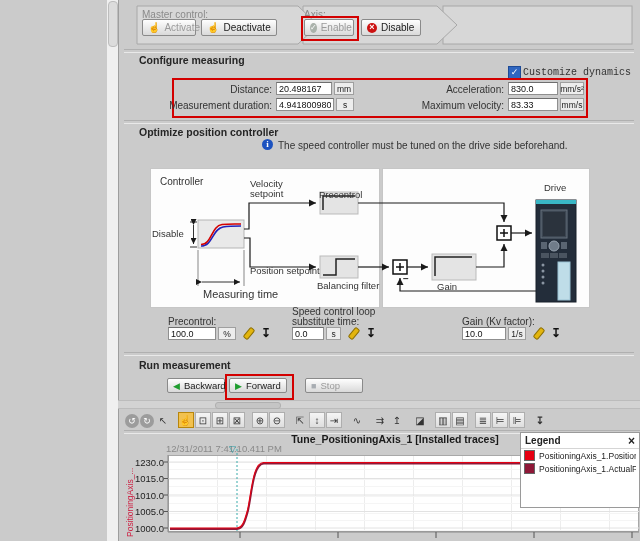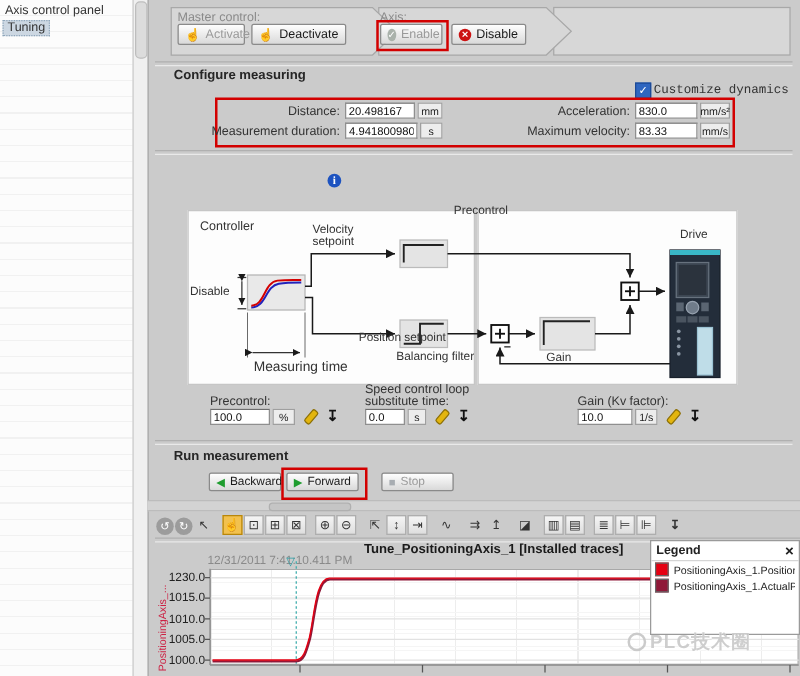--- a/index.html
+++ b/index.html
@@ -27,25 +27,20 @@
   .leglab{font-size:8.5px;white-space:nowrap;overflow:hidden}
   .wrench{display:inline-block;width:4px;height:11px;background:#e3b50e;border:1px solid #8d7006;border-radius:2px;transform:rotate(40deg)}
   .dl{font-size:12px;font-weight:bold;color:#111;line-height:11px}
   .chk{width:11px;height:11px;background:#2f66c0;border:1px solid #1d4a96;color:#fff;font-size:9px;line-height:11px;text-align:center}
 </style>
 </head>
 <body>
 
 <div id="screen">
 
-  <div class="abs" style="left:0;top:0;width:106px;height:541px;background:#fcfcfc;border-right:1px solid #c2c2c2;
-              background-image:repeating-linear-gradient(to bottom,transparent 0 12px,#f1f1f1 12px 13px);">
-    <div class="abs lbl" style="left:4px;top:3px;">Axis control panel</div>
-    <div class="abs lbl" style="left:2px;top:16px;background:#ccd7e2;border:1px dotted #8fa6ba;padding:0 3px;">Tuning</div>
-  </div>
   <div class="abs" style="left:107px;top:0;width:11px;height:541px;background:#f0f0f0;border-right:1px solid #9e9e9e;">
     <div class="abs" style="left:1px;top:1px;width:8px;height:44px;background:#dcdcdc;border:1px solid #bdbdbd;border-radius:4px;"></div>
   </div>
 
   <svg class="abs" style="left:118px;top:0;" width="522" height="50" viewBox="0 0 522 50">
     <rect x="325" y="6" width="189" height="38" fill="#d7d7d7" stroke="#a8a8a8"></rect>
     <path d="M185,6 H319 L339,25 L319,44 H185 Z" fill="#d7d7d7" stroke="#a8a8a8"></path>
     <path d="M19,6 H180 L200,25 L180,44 H19 Z" fill="#d7d7d7" stroke="#a8a8a8"></path>
   </svg>
   <div class="abs lbl gray" style="left:142px;top:9px;">Master control:</div>
@@ -87,22 +82,24 @@
   <div class="abs lbl" style="left:168px;top:100px;width:104px;text-align:right;">Measurement duration:</div>
   <input class="fld abs" readonly="" style="left: 276px; top: 98px; width: 58px;" value="4.941800980633">
   <div class="unit abs" style="left:336px;top:98px;width:18px;">s</div>
 
   <div class="abs lbl" style="left:398px;top:100px;width:106px;text-align:right;">Maximum velocity:</div>
   <input class="fld abs" readonly="" style="left: 508px; top: 98px; width: 50px;" value="83.33">
   <div class="unit abs" style="left:560px;top:98px;width:24px;">mm/s</div>
 
   <div class="abs groove" style="left:124px;top:120px;width:510px;"></div>
 
+  <div class="abs sec" style="left:139px;top:126px;">Optimize position controller</div>
   <div class="abs" style="left:262px;top:139px;width:11px;height:11px;border-radius:50%;background:#1d53c0;color:#fff;
               font-size:9px;font-weight:bold;text-align:center;line-height:11px;font-family:'Liberation Serif',serif;">i</div>
+  <div class="abs lbl" style="left:278px;top:140px;">The speed controller must be tuned on the drive side beforehand.</div>
 
   <div class="abs" style="left:150px;top:168px;width:228px;height:138px;background:#fdfdfd;border:1px solid #c6c6c6;"></div>
   <div class="abs" style="left:382px;top:168px;width:206px;height:138px;background:#fdfdfd;border:1px solid #c6c6c6;"></div>
 
   <svg class="abs" style="left:150px;top:168px;overflow:visible;" width="438" height="140" viewBox="0 0 438 140">
     <defs>
       <marker id="ah" markerWidth="7" markerHeight="6" refX="6" refY="3" orient="auto">
         <path d="M0,0 L6,3 L0,6 Z" fill="#1a1a1a"></path>
       </marker>
     </defs>
@@ -158,23 +155,23 @@
     <rect x="409" y="85" width="8" height="5" fill="#4a5460"></rect>
     <circle cx="393" cy="97" r="1.5" fill="#8a95a2"></circle>
     <circle cx="393" cy="103" r="1.5" fill="#8a95a2"></circle>
     <circle cx="393" cy="109" r="1.5" fill="#8a95a2"></circle>
     <circle cx="393" cy="115" r="1.5" fill="#8a95a2"></circle>
     <rect x="408" y="94" width="12" height="38" fill="#bfdde8" stroke="#9cc3d4"></rect>
   </svg>
 
   <div class="abs lbl" style="left:160px;top:176px;">Controller</div>
   <div class="abs" style="left:250px;top:179px;width:46px;font-size:9.5px;color:#333;line-height:10px;">Velocity setpoint</div>
-  <div class="abs lbl" style="left:319px;top:163px;font-size:9.5px;margin-left:44px;">Precontrol</div>
+  <div class="abs lbl" style="left:319px;top:189px;font-size:9.5px;">Precontrol</div>
   <div class="abs lbl" style="left:152px;top:228px;font-size:9.5px;">Disable</div>
-  <div class="abs lbl" style="left:250px;top:265px;font-size:9.5px;margin-left:37px;">Position setpoint</div>
+  <div class="abs lbl" style="left:250px;top:265px;font-size:9.5px;">Position setpoint</div>
   <div class="abs lbl" style="left:317px;top:280px;font-size:9.5px;">Balancing filter</div>
   <div class="abs lbl" style="left:203px;top:288px;font-size:11px;text-align:right;">Measuring time</div>
   <div class="abs lbl" style="left:437px;top:281px;font-size:9.5px;">Gain</div>
   <div class="abs lbl" style="left:544px;top:182px;font-size:9.5px;">Drive</div>
   <div class="abs lbl" style="left:403px;top:273px;font-weight:bold;">−</div>
 
   <div class="abs lbl" style="left:168px;top:316px;">Precontrol:</div>
   <input class="fld abs" readonly="" style="left: 168px; top: 327px; width: 48px;" value="100.0">
   <div class="unit abs" style="left:218px;top:327px;width:18px;">%</div>
   <div class="abs" style="left:246px;top:327px;"><span class="wrench"></span></div>
@@ -294,18 +291,14 @@
     <div class="legrow">
       <span class="legsw" style="background-color: rgb(230, 0, 18);"></span>
       <span class="leglab">PositioningAxis_1.Position (r</span>
     </div>
     <div class="legrow">
       <span class="legsw" style="background-color: rgb(143, 24, 56);"></span>
       <span class="leglab">PositioningAxis_1.ActualPos</span>
     </div>
   </div>
 
-  <div class="abs" style="left:502px;top:504px;display:flex;align-items:center;gap:3px;z-index:9;pointer-events:none;opacity:.9;">
-    <span style="width:15px;height:15px;border:2px solid #c6c6c6;border-radius:50%;background:rgba(255,255,255,.25);box-sizing:border-box;"></span>
-    <span style="font-size:15px;font-weight:bold;color:#c9c9c9;letter-spacing:1px;text-shadow:0 1px 0 #fff;">PLC技术圈</span>
-  </div>
 
 </div>
 
 </body></html>

